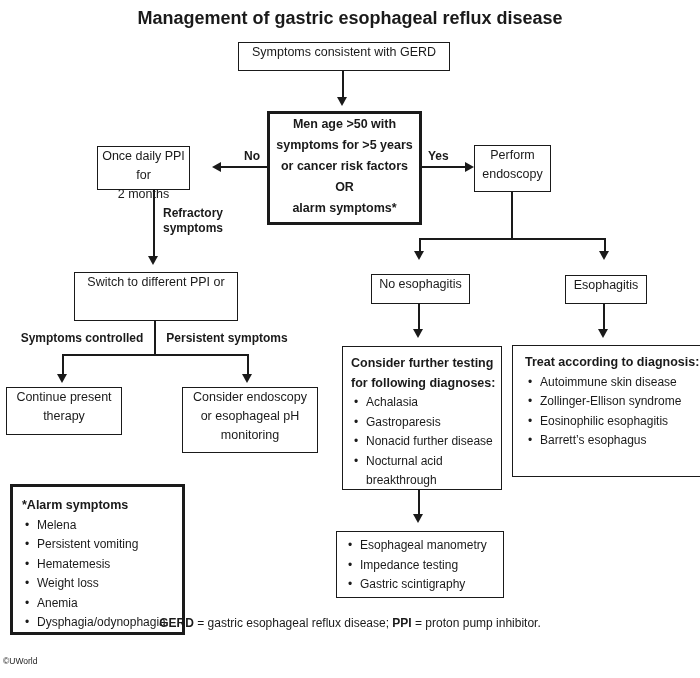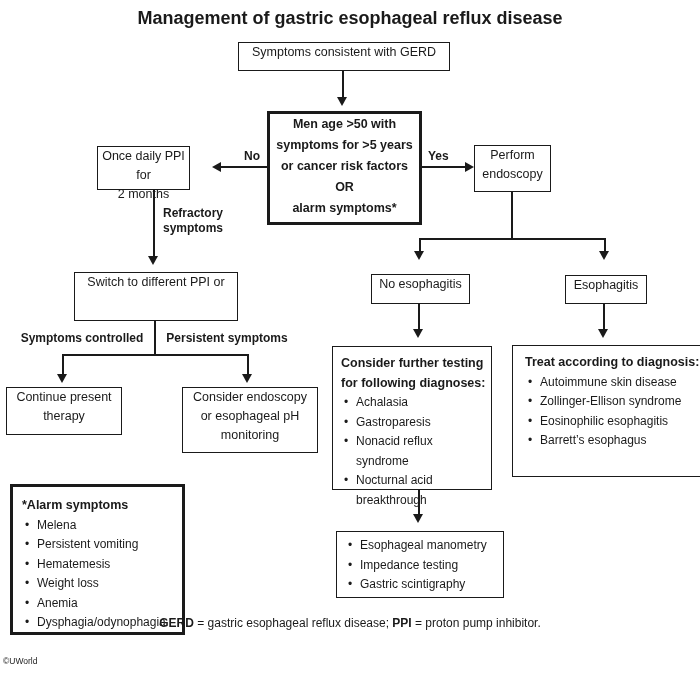--- a/index.html
+++ b/index.html
@@ -128,27 +128,27 @@
   <div class="box" style="left:565px; top:275px; width:82px; height:29px;">
     <div>Esophagitis</div>
   </div>
 
   <div class="v" style="left:418px; top:304px; height:26px;"></div>
   <div class="ad" style="left:413px; top:329px;"></div>
 
   <div class="v" style="left:603px; top:304px; height:26px;"></div>
   <div class="ad" style="left:598px; top:329px;"></div>
 
-  <div class="listbox" style="left:332px; top:346px; width:160px; height:144px;">
+  <div class="listbox" style="left:342px; top:346px; width:160px; height:144px;">
     <div class="lb-heading">Consider further testing</div>
     <div class="lb-heading">for following diagnoses:</div>
     <ul class="blist">
       <li>Achalasia</li>
       <li>Gastroparesis</li>
-      <li>Nonacid reflux syndrome</li>
+      <li>Nonacid further disease</li>
       <li>Nocturnal acid breakthrough</li>
     </ul>
   </div>
 
   <div class="v" style="left:418px; top:490px; height:25px;"></div>
   <div class="ad" style="left:413px; top:514px;"></div>
 
   <div class="listbox" style="left:336px; top:531px; width:168px; height:67px; padding-top:4px;">
     <ul class="blist">
       <li>Esophageal manometry</li>

